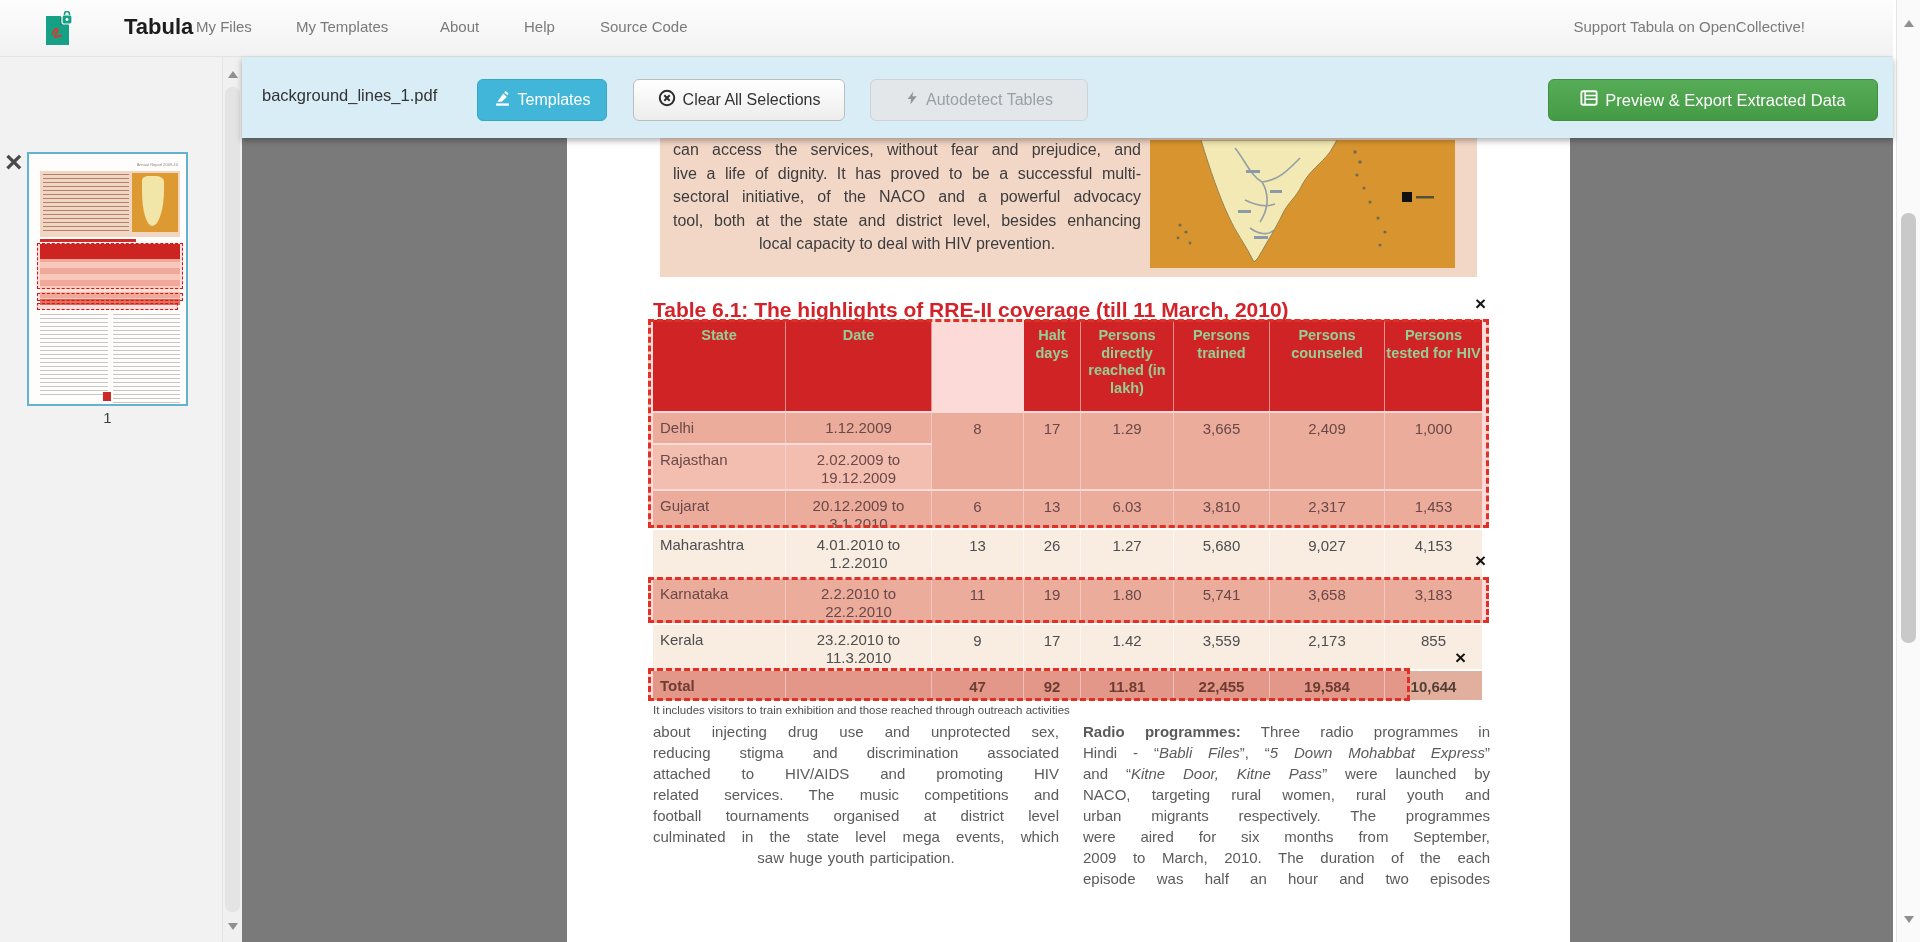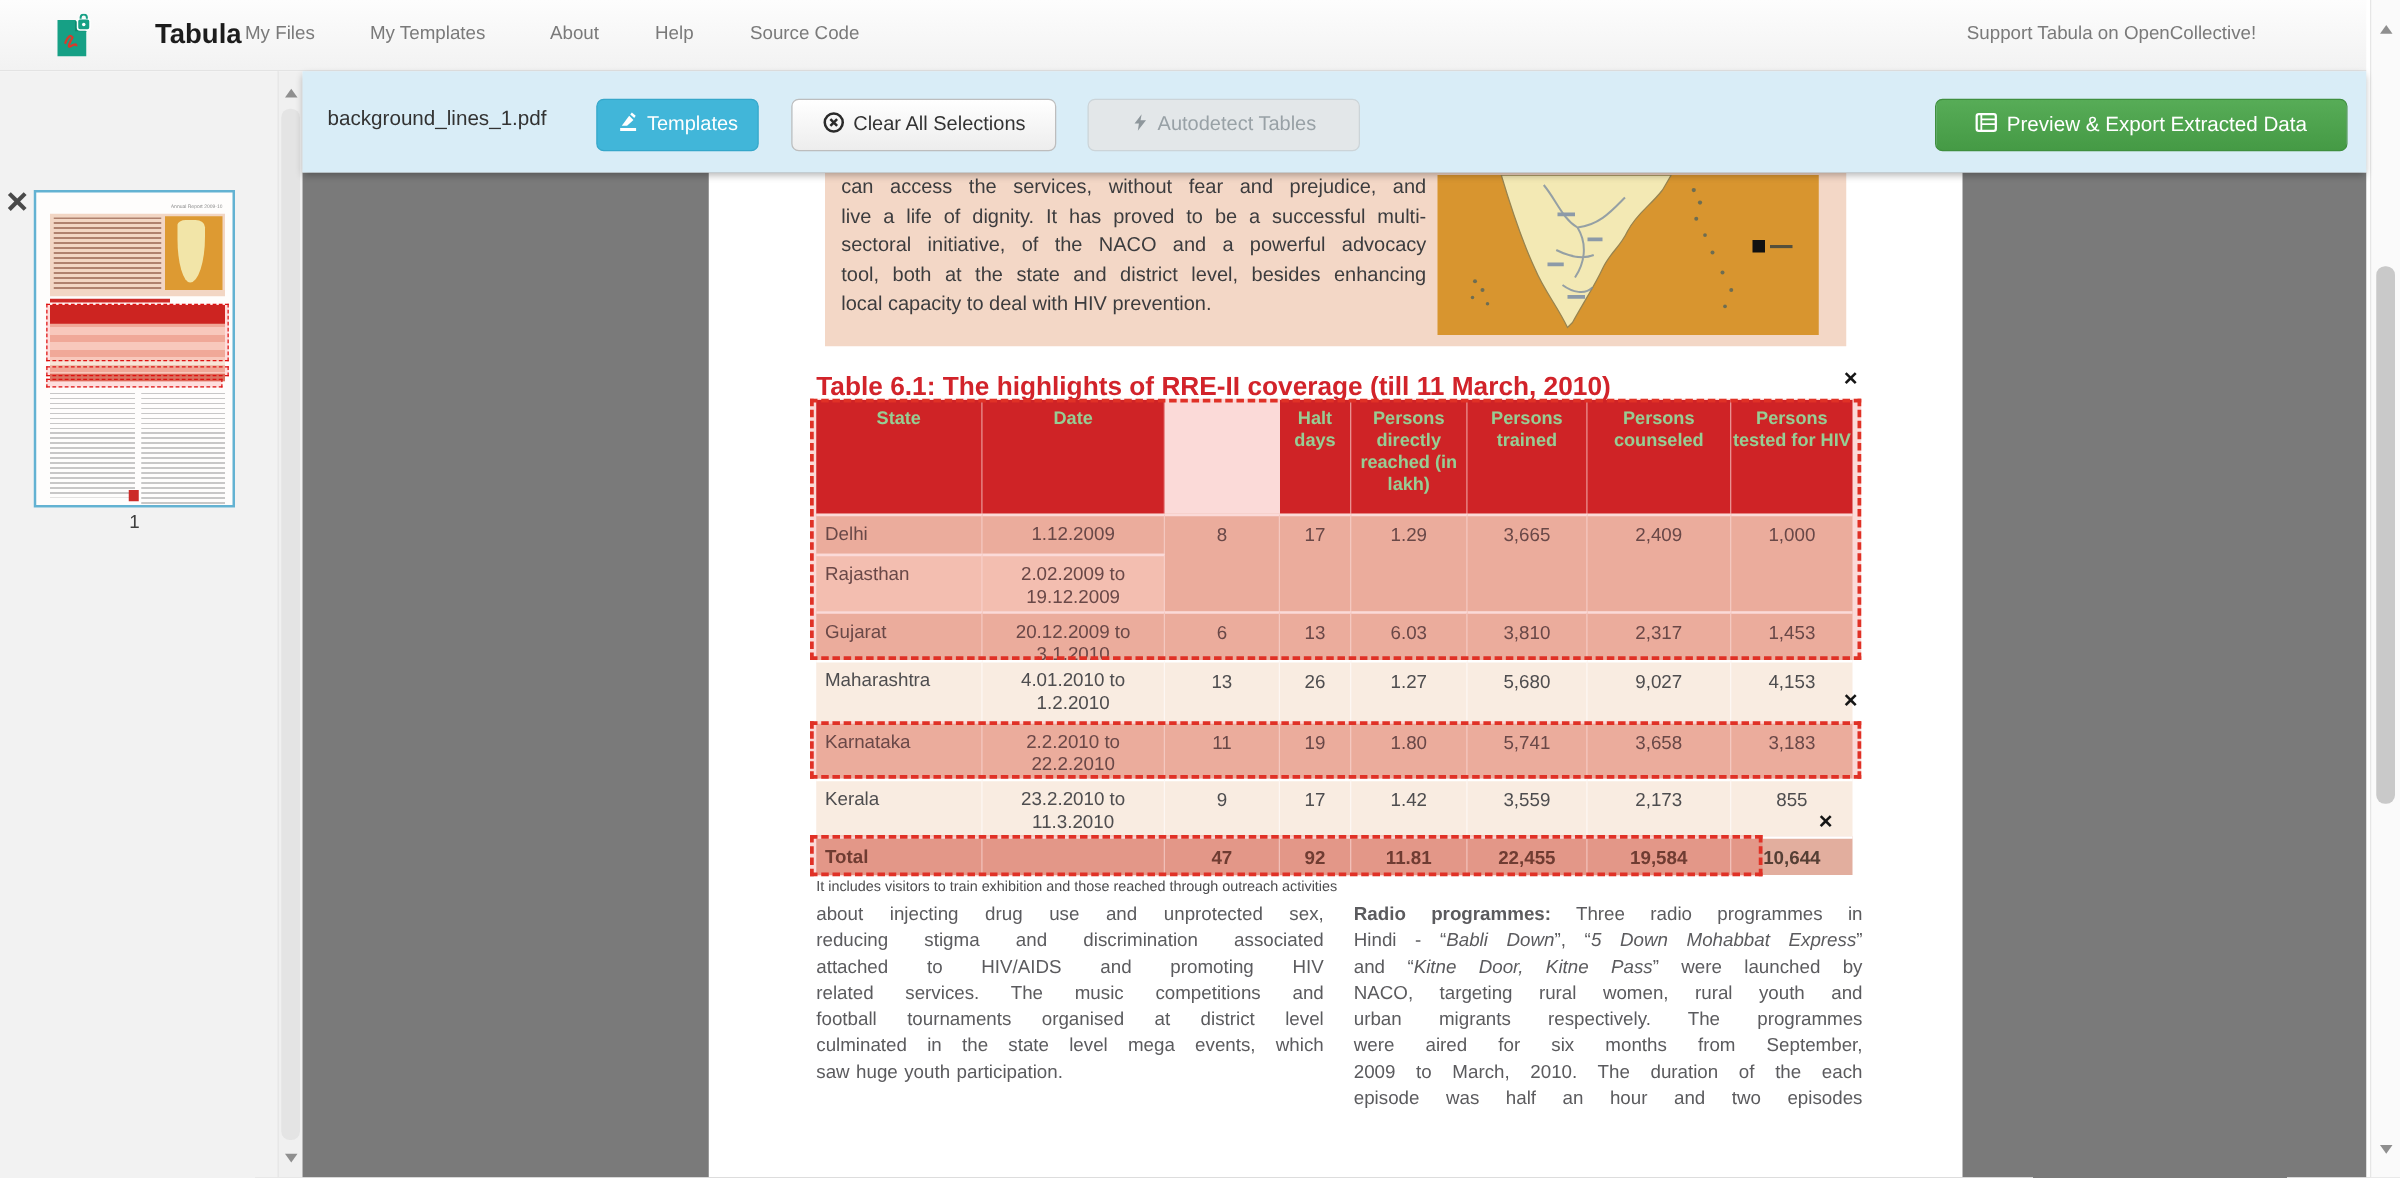--- a/index.html
+++ b/index.html
@@ -68,21 +68,21 @@
   .btn svg{flex:0 0 auto;}
 
   
   #viewer{position:absolute;left:242px;top:138px;width:1651px;height:804px;background:#7a7a7a;}
   #page{position:absolute;left:567px;top:138px;width:1003px;height:804px;background:#ffffff;overflow:hidden;}
 
   .pink-block{position:absolute;left:93px;top:0;width:817px;height:139px;background:#f3d7c6;}
   #intro{position:absolute;left:106px;top:0px;width:468px;font-size:16px;line-height:23.5px;
          color:#3c3c3e;}
   .jline{text-align:justify;text-align-last:justify;}
-  .nline{text-align:left;}
+  .nline{text-align:center;}
 
   #map{position:absolute;left:583px;top:2px;width:305px;height:128px;background:#d8952f;overflow:hidden;}
 
   #tbl-title{position:absolute;left:86px;top:160px;font-size:21px;font-weight:700;color:#d2232a;}
 
   #rre-table{position:absolute;left:86px;top:182px;width:829px;height:380px;display:grid;
              grid-template-columns:133px 146px 92px 57px 93px 96px 115px 97px;
              grid-template-rows:91px 32px 46px 39px 49px 46px 46px 31px;
              font-size:15px;color:#4e4d4f;}
   .cell{border-right:1px solid rgba(255,255,255,.6);overflow:hidden;}
@@ -310,21 +310,21 @@
       <div class="jline">reducing stigma and discrimination associated</div>
       <div class="jline">attached to HIV/AIDS and promoting HIV</div>
       <div class="jline">related services. The music competitions and</div>
       <div class="jline">football tournaments organised at district level</div>
       <div class="jline">culminated in the state level mega events, which</div>
       <div class="nline">saw huge youth participation.</div>
     </div>
 
     <div class="bodycol" id="col-right">
       <div class="jline"><span style="font-weight: 700;">Radio programmes:</span><span> Three radio programmes in</span></div>
-      <div class="jline"><span>Hindi - “</span><span style="font-style: italic;">Babli Down</span><span>”, “</span><span style="font-style: italic;">5 Down Mohabbat Express</span><span>”</span></div>
+      <div class="jline"><span>Hindi - “</span><span style="font-style: italic;">Babli Files</span><span>”, “</span><span style="font-style: italic;">5 Down Mohabbat Express</span><span>”</span></div>
       <div class="jline"><span>and “</span><span style="font-style: italic;">Kitne Door, Kitne Pass</span><span>” were launched by</span></div>
       <div class="jline"><span>NACO, targeting rural women, rural youth and</span></div>
       <div class="jline"><span>urban migrants respectively. The programmes</span></div>
       <div class="jline"><span>were aired for six months from September,</span></div>
       <div class="jline"><span>2009 to March, 2010. The duration of the each</span></div>
       <div class="jline"><span>episode was half an hour and two episodes</span></div>
     </div>
   </div>
 
   <div id="toolbar">

